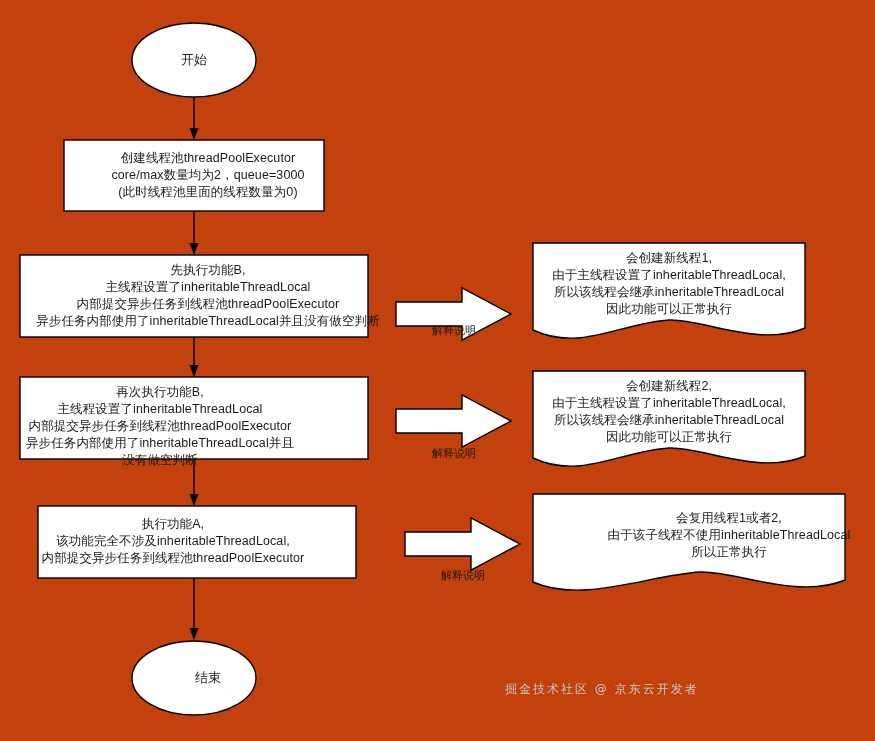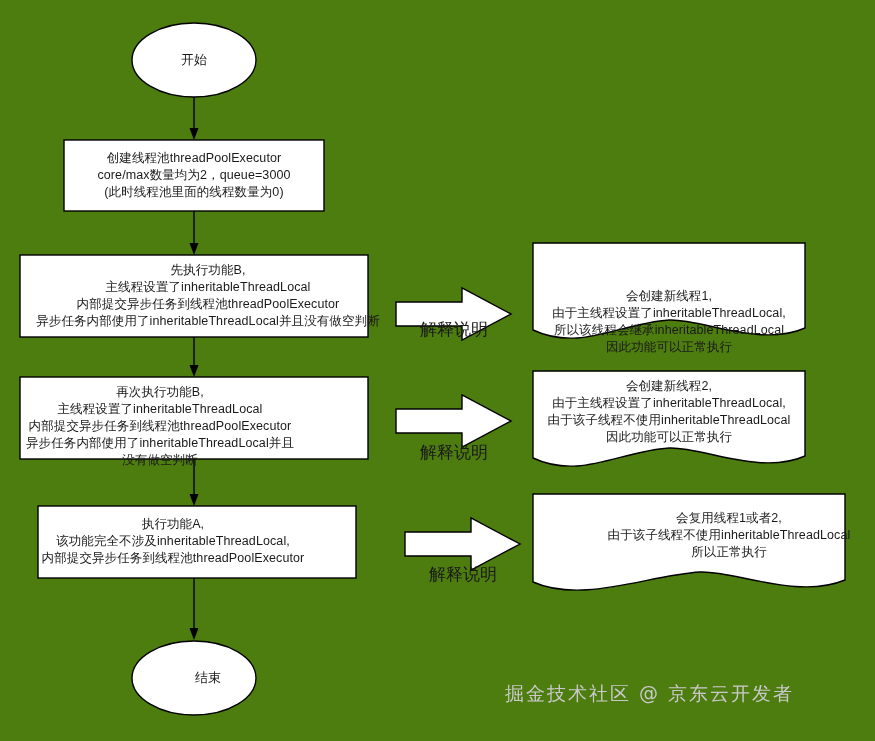--- a/index.html
+++ b/index.html
@@ -7,21 +7,21 @@
     padding: 0;
     background: #ffffff;
   }
   body {
     font-family: "Liberation Sans", "DejaVu Sans", sans-serif;
   }
   #canvas {
     position: relative;
     width: 875px;
     height: 741px;
-    background: #4d7c0f;
+    background: #c2410c;
     overflow: hidden;
   }
   #flow-svg {
     position: absolute;
     left: 0;
     top: 0;
     width: 875px;
     height: 741px;
   }
   .shape-stroke {
@@ -47,27 +47,27 @@
     letter-spacing: 0.1px;
     pointer-events: none;
   }
   .terminator-text {
     font-size: 13px;
   }
   .arrow-label {
     position: absolute;
     text-align: center;
     color: #1a1a1a;
-    font-size: 17px;
+    font-size: 11px;
     line-height: 16px;
   }
   .watermark {
     position: absolute;
     color: #c9c9c9;
-    font-size: 19px;
+    font-size: 12px;
     letter-spacing: 2px;
     white-space: nowrap;
     font-family: "DejaVu Sans", "Liberation Sans", sans-serif;
   }
 </style>
 </head>
 <body>
 
 <div id="canvas">
 
@@ -114,48 +114,48 @@
 
     <path class="shape-stroke" d="M 396 302 L 462 302 L 462 288 L 511 314 L 462 340 L 462 326 L 396 326 Z"></path>
 
     <path class="shape-stroke" d="M 396 409 L 462 409 L 462 395 L 511 421 L 462 447 L 462 433 L 396 433 Z"></path>
 
     <path class="shape-stroke" d="M 405 532 L 471 532 L 471 518 L 520 544 L 471 570 L 471 556 L 405 556 Z"></path>
   </svg>
 
   <div class="node-text terminator-text" style="left:132px; top:51px; width:124px;">开始</div>
 
-  <div class="node-text" style="left:64px; top:150px; width:260px;">创建线程池threadPoolExecutor
+  <div class="node-text" style="left:64px; top:150px; width:260px;padding-left:14px;">创建线程池threadPoolExecutor
 core/max数量均为2，queue=3000
 (此时线程池里面的线程数量为0)</div>
 
   <div class="node-text" style="left:20px; top:262px; width:376px;">先执行功能B,
 主线程设置了inheritableThreadLocal
 内部提交异步任务到线程池threadPoolExecutor
 异步任务内部使用了inheritableThreadLocal并且没有做空判断</div>
 
   <div class="node-text" style="left:20px; top:384px; width:280px;">再次执行功能B,
 主线程设置了inheritableThreadLocal
 内部提交异步任务到线程池threadPoolExecutor
 异步任务内部使用了inheritableThreadLocal并且没有做空判断</div>
 
   <div class="node-text" style="left:38px; top:516px; width:270px;">执行功能A,
 该功能完全不涉及inheritableThreadLocal,
 内部提交异步任务到线程池threadPoolExecutor</div>
 
   <div class="node-text terminator-text" style="left:148px; top:669px; width:120px;">结束</div>
 
-  <div class="node-text" style="left:533px; top:250px; width:272px;margin-top:38px;">会创建新线程1,
+  <div class="node-text" style="left:533px; top:250px; width:272px;">会创建新线程1,
 由于主线程设置了inheritableThreadLocal,
 所以该线程会继承inheritableThreadLocal
 因此功能可以正常执行</div>
 
   <div class="node-text" style="left:533px; top:378px; width:272px;">会创建新线程2,
 由于主线程设置了inheritableThreadLocal,
-由于该子线程不使用inheritableThreadLocal
+所以该线程会继承inheritableThreadLocal
 因此功能可以正常执行</div>
 
   <div class="node-text" style="left:533px; top:510px; width:312px;padding-left:40px;">会复用线程1或者2,
 由于该子线程不使用inheritableThreadLocal
 所以正常执行</div>
 
   <div class="arrow-label" style="left:396px; top:322px; width:116px;">解释说明</div>
 
   <div class="arrow-label" style="left:396px; top:445px; width:116px;">解释说明</div>
 

